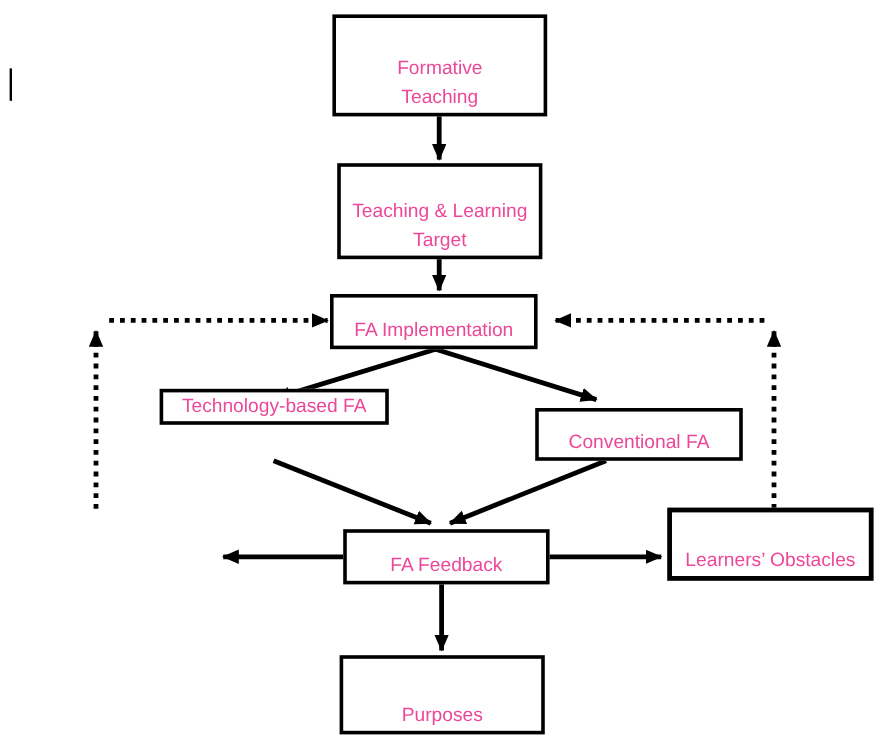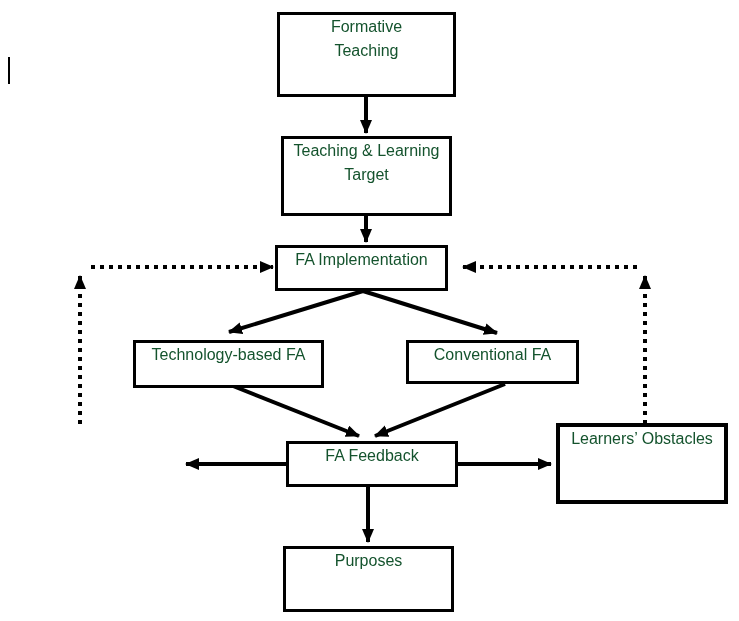--- a/index.html
+++ b/index.html
@@ -22,24 +22,24 @@
     width: 739px;
     height: 621px;
   }
   .node {
     position: absolute;
     box-sizing: border-box;
     background: #ffffff;
     border: 3px solid #000000;
     display: flex;
     flex-direction: column;
-    justify-content: flex-start;
+    justify-content: flex-end;
     align-items: center;
     text-align: center;
-    color: #14532d;
+    color: #ec4899;
     font-size: 16px;
     line-height: 24px;
   }
   .node .ln { white-space: nowrap; }
   .stray-mark {
     position: absolute;
     left: 8px;
     top: 57px;
     width: 2px;
     height: 27px;
@@ -83,34 +83,34 @@
 
   <div class="node" style="left:281px;top:136px;width:171px;height:80px">
     <div class="ln">Teaching &amp; Learning</div>
     <div class="ln">Target</div>
   </div>
 
   <div class="node" style="left:275px;top:245px;width:173px;height:46px">
     <div class="ln">FA Implementation</div>
   </div>
 
-  <div class="node" style="left:133px;top:340px;width:191px;height:48px">
+  <div class="node" style="left:133px;top:324px;width:191px;height:30px">
     <div class="ln">Technology-based FA</div>
   </div>
 
-  <div class="node" style="left:406px;top:340px;width:173px;height:44px">
+  <div class="node" style="left:446px;top:340px;width:173px;height:44px">
     <div class="ln">Conventional FA</div>
   </div>
 
   <div class="node" style="left:286px;top:441px;width:172px;height:46px">
     <div class="ln">FA Feedback</div>
   </div>
 
 
-  <div class="node" style="left:556px;top:423px;width:172px;height:81px;border-width:4px">
+  <div class="node" style="left:556px;top:423px;width:172px;height:61px;border-width:4px">
     <div class="ln">Learners’ Obstacles</div>
   </div>
 
   <div class="node" style="left:283px;top:546px;width:171px;height:66px">
     <div class="ln">Purposes</div>
   </div>
 
 </div>
 
 </body></html>

